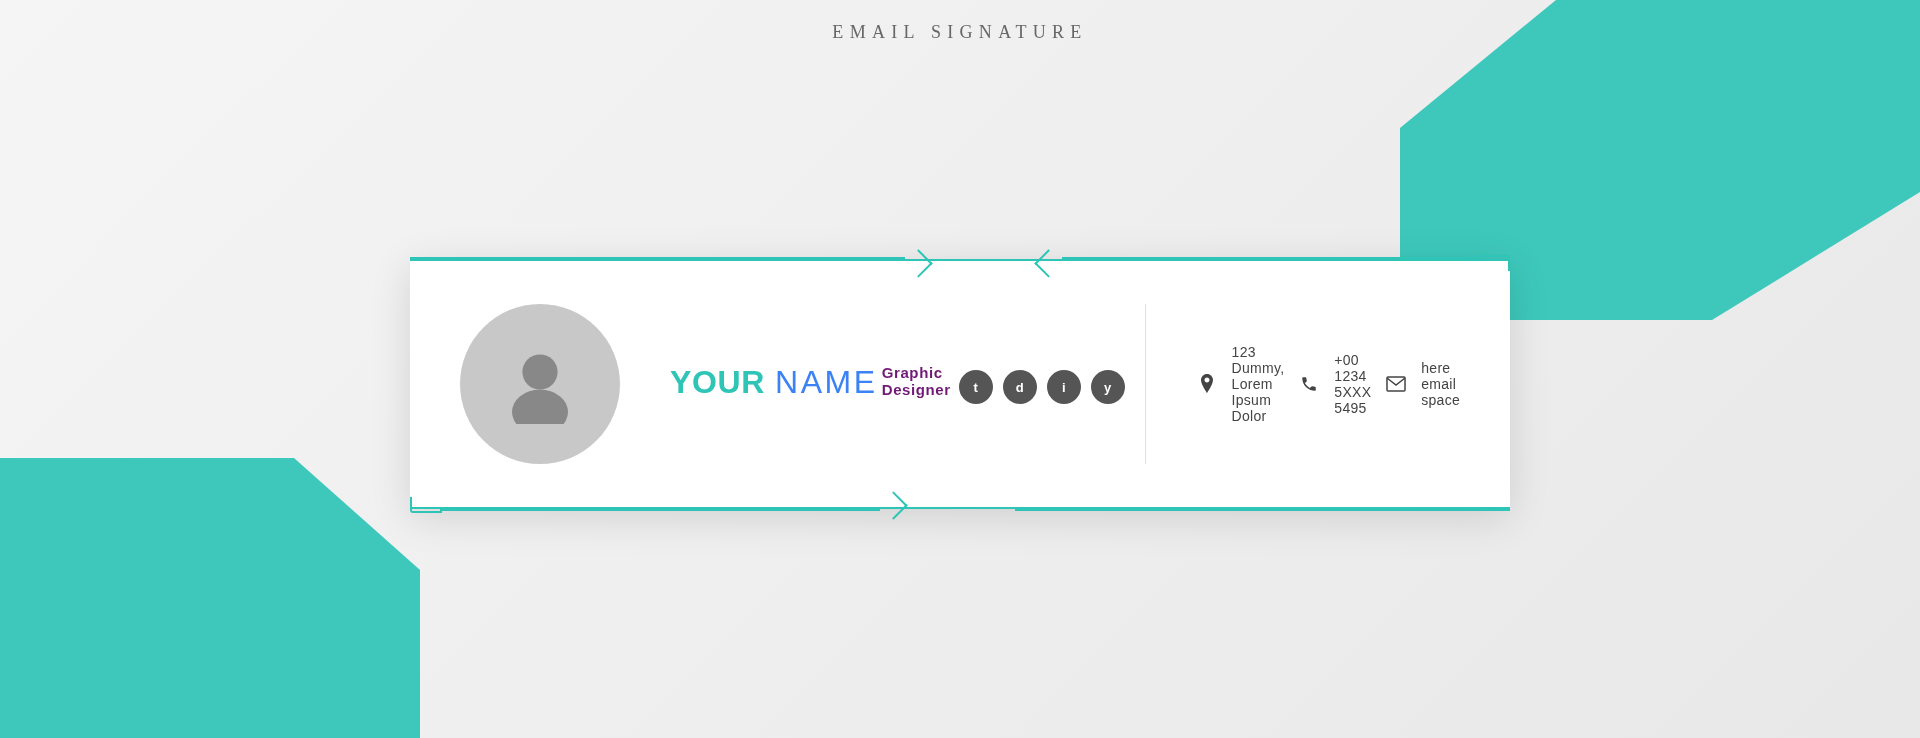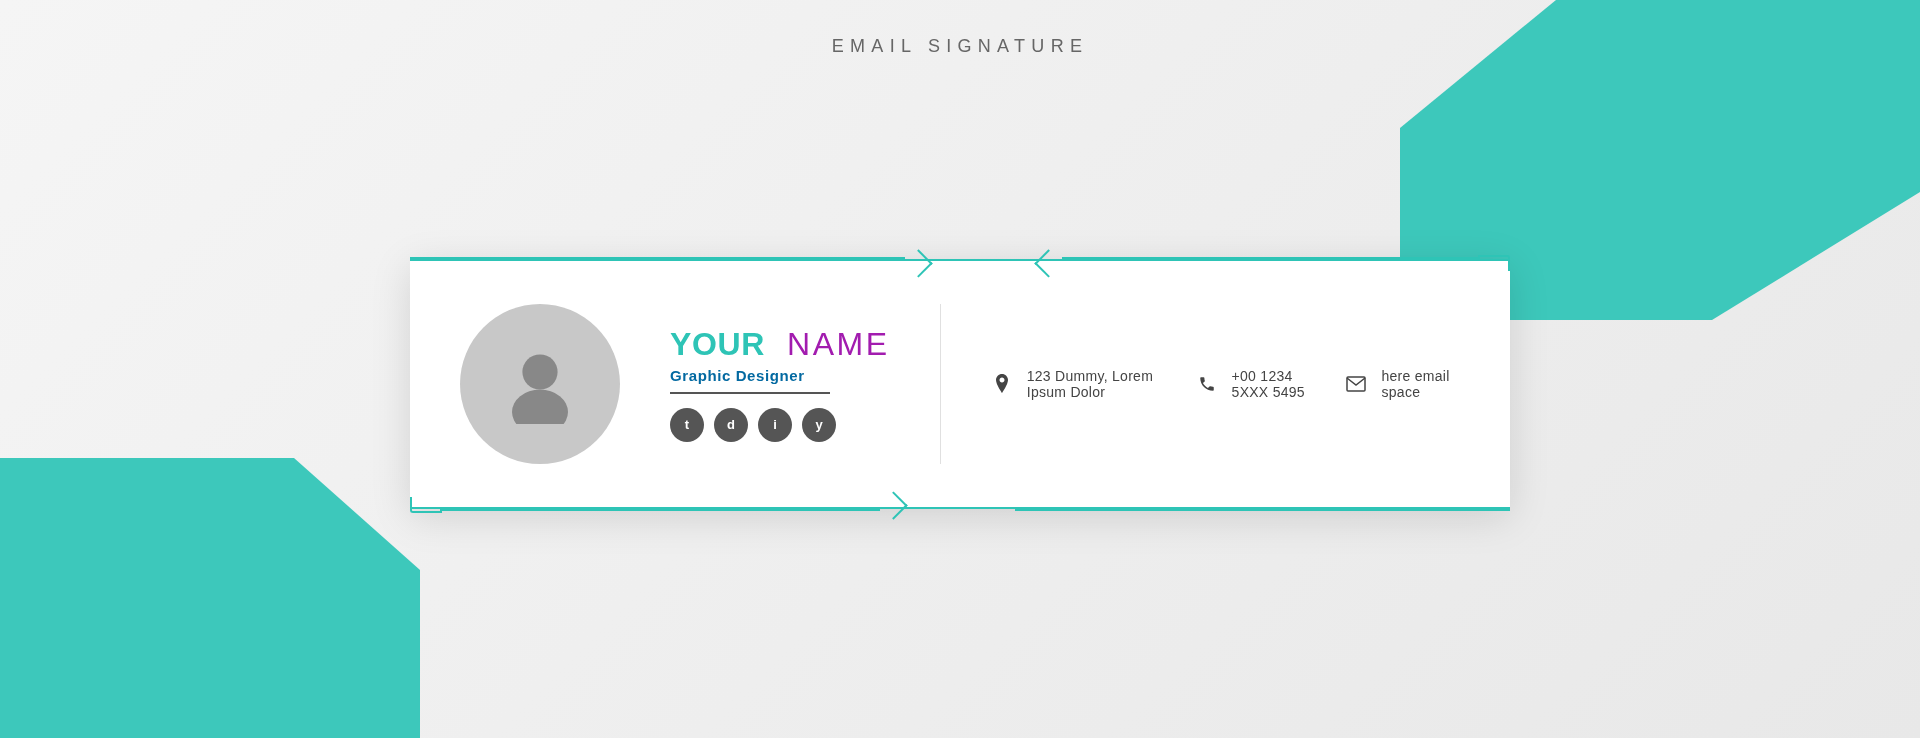--- a/index.html
+++ b/index.html
@@ -38,29 +38,30 @@
       width: 420px;
       height: 280px;
       background: #2ec4b6;
       clip-path: polygon(0% 0%, 70% 0%, 100% 40%, 100% 100%, 0% 100%);
       opacity: 0.92;
     }
 
     
     .page-title {
       position: absolute;
-      top: 36px;
+      top: 22px;
       left: 50%;
       transform: translateX(-50%);
       letter-spacing: 0.35em;
       font-size: 18px;
       font-weight: 400;
       color: #666;
       text-transform: uppercase;
       z-index: 10;
+      font-family: Liberation Serif, serif;
     }
 
     
     .card-wrapper {
       position: absolute;
       top: 50%;
       left: 50%;
       transform: translate(-50%, -44%);
       z-index: 20;
     }
@@ -210,50 +211,49 @@
 
     .avatar-silhouette {
       width: 80px;
       height: 80px;
       color: #888;
     }
 
     
     .name-section {
       display: flex;
-      flex-direction: column;
+      flex-direction: row;
       gap: 4px;
       min-width: 200px;
     }
 
     .name-row {
       display: flex;
       align-items: baseline;
       gap: 10px;
     }
 
     .name-your {
       font-size: 32px;
       font-weight: 800;
       color: #2ec4b6;
       letter-spacing: 0.02em;
     }
 
     .name-name {
       font-size: 32px;
       font-weight: 400;
-      color: #a21caf;
+      color: #3b82f6;
       letter-spacing: 0.08em;
-      margin-left: 12px;
     }
 
     .job-title {
       font-size: 15px;
       font-weight: 600;
-      color: #0369a1;
+      color: #701a75;
       letter-spacing: 0.04em;
     }
 
     .name-divider {
       width: 160px;
       height: 1.5px;
       background: #555;
       margin: 4px 0;
     }
 

